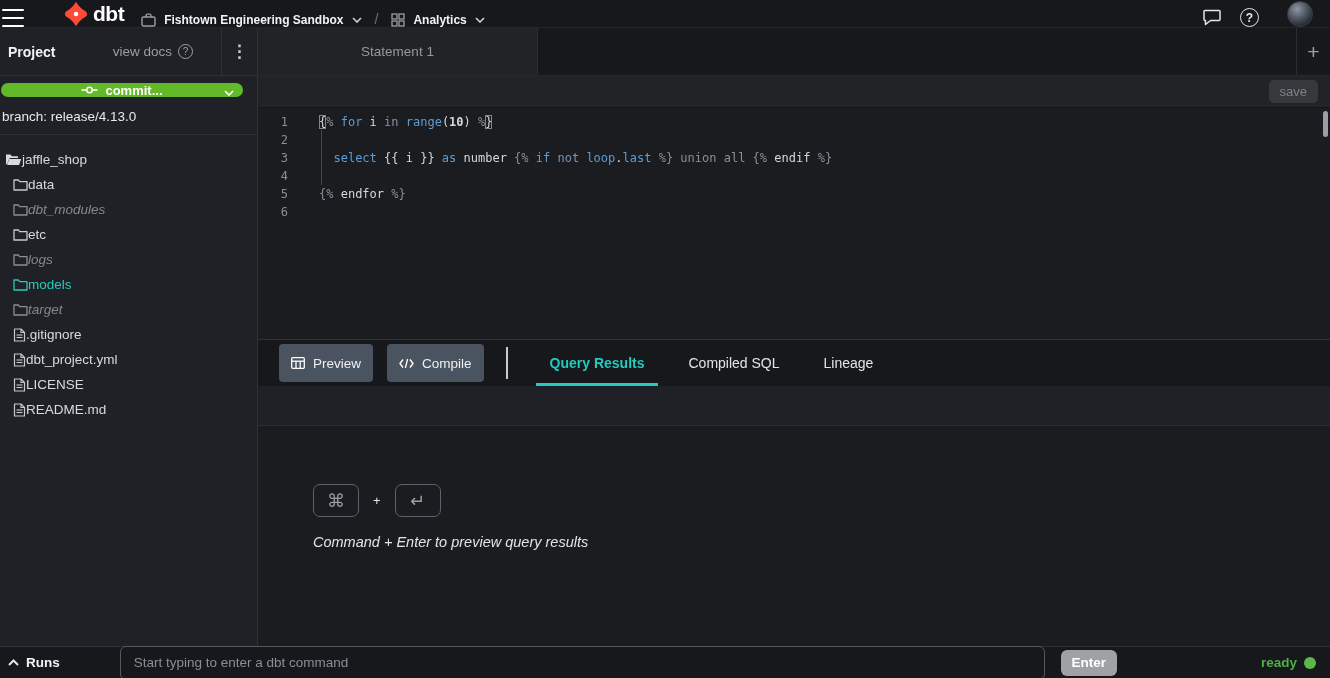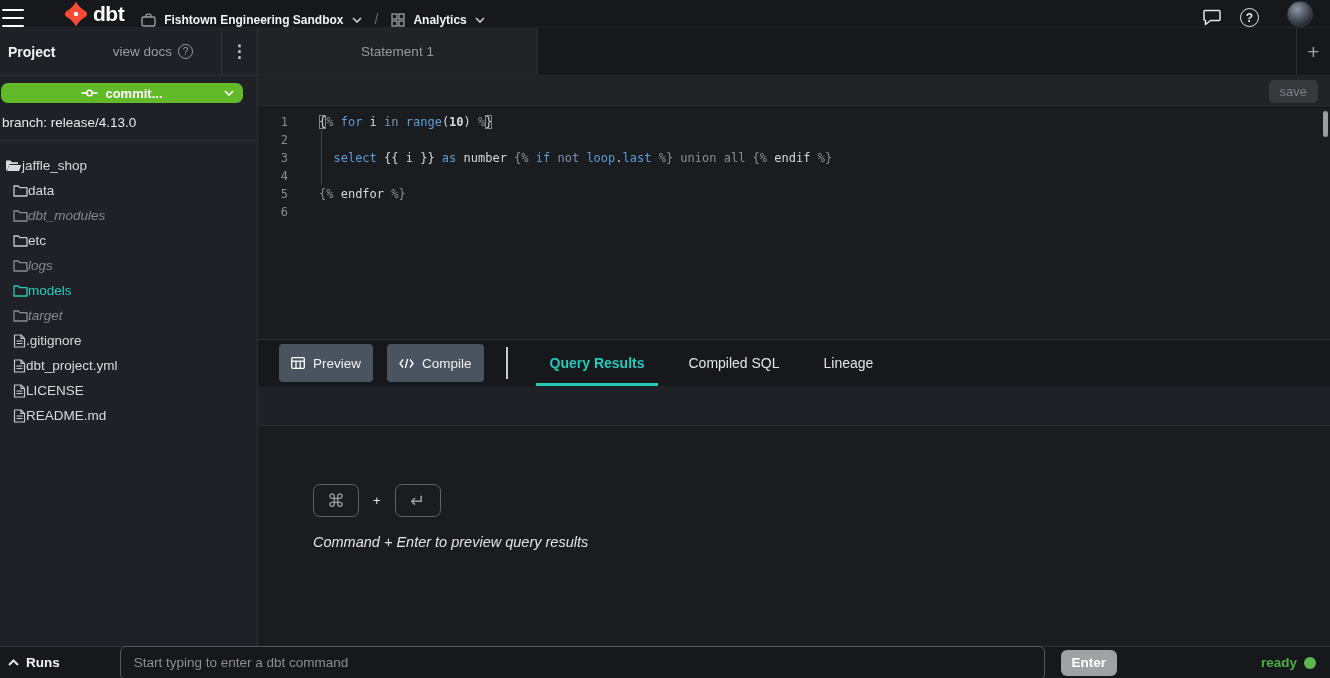--- a/index.html
+++ b/index.html
@@ -37,21 +37,21 @@
     align-items:stretch;gap:18px; }
   .sb-header-main { flex:1; display:flex; align-items:center; padding:0 10px 0 8px; }
   .sb-title { color:#f2f3f5; font-weight:bold; font-size:14px; }
   .sb-docs { margin-left:auto; display:flex; align-items:center; gap:6px; color:#9b9ea3;
     font-size:13.5px; cursor:pointer; }
   .docs-q { width:15px; height:15px; border:1.4px solid #9b9ea3; border-radius:50%;
     display:flex; align-items:center; justify-content:center; font-size:10px; }
   .sb-kebab { width:36px; border-left:1px solid #2e3034; display:flex; align-items:center;
     justify-content:center; color:#c6c8cb; font-size:17px; font-weight:bold; cursor:pointer; }
   .commit-wrap { flex:none; border-bottom:1px solid #2e3034; padding:7px 0 10px 0; }
-  .commit-btn { position:relative; margin:0 14px 12px 1px; height:20px; width:242px;
+  .commit-btn { position:relative; margin:0 14px 12px 1px; height:14px; width:242px;
     background:#63ba29; border:none; border-radius:7px; display:flex; align-items:center;
     justify-content:center; gap:7px; color:#fff; font-weight:bold; font-size:13px;
     cursor:pointer; }
   .commit-chev { position:absolute; right:9px; top:7px; }
   .branch { margin:9px 0 0 2px; color:#e8e9eb; font-size:13.5px; }
   .tree { padding-top:12px; overflow:hidden; }
   .tree-item { height:25px; display:flex; align-items:center; font-size:13.5px;
     cursor:pointer; padding-left:13px; }
   .tree-item.root { padding-left:5px; }
   .tree-item .lbl { color:#d9dadc; }

